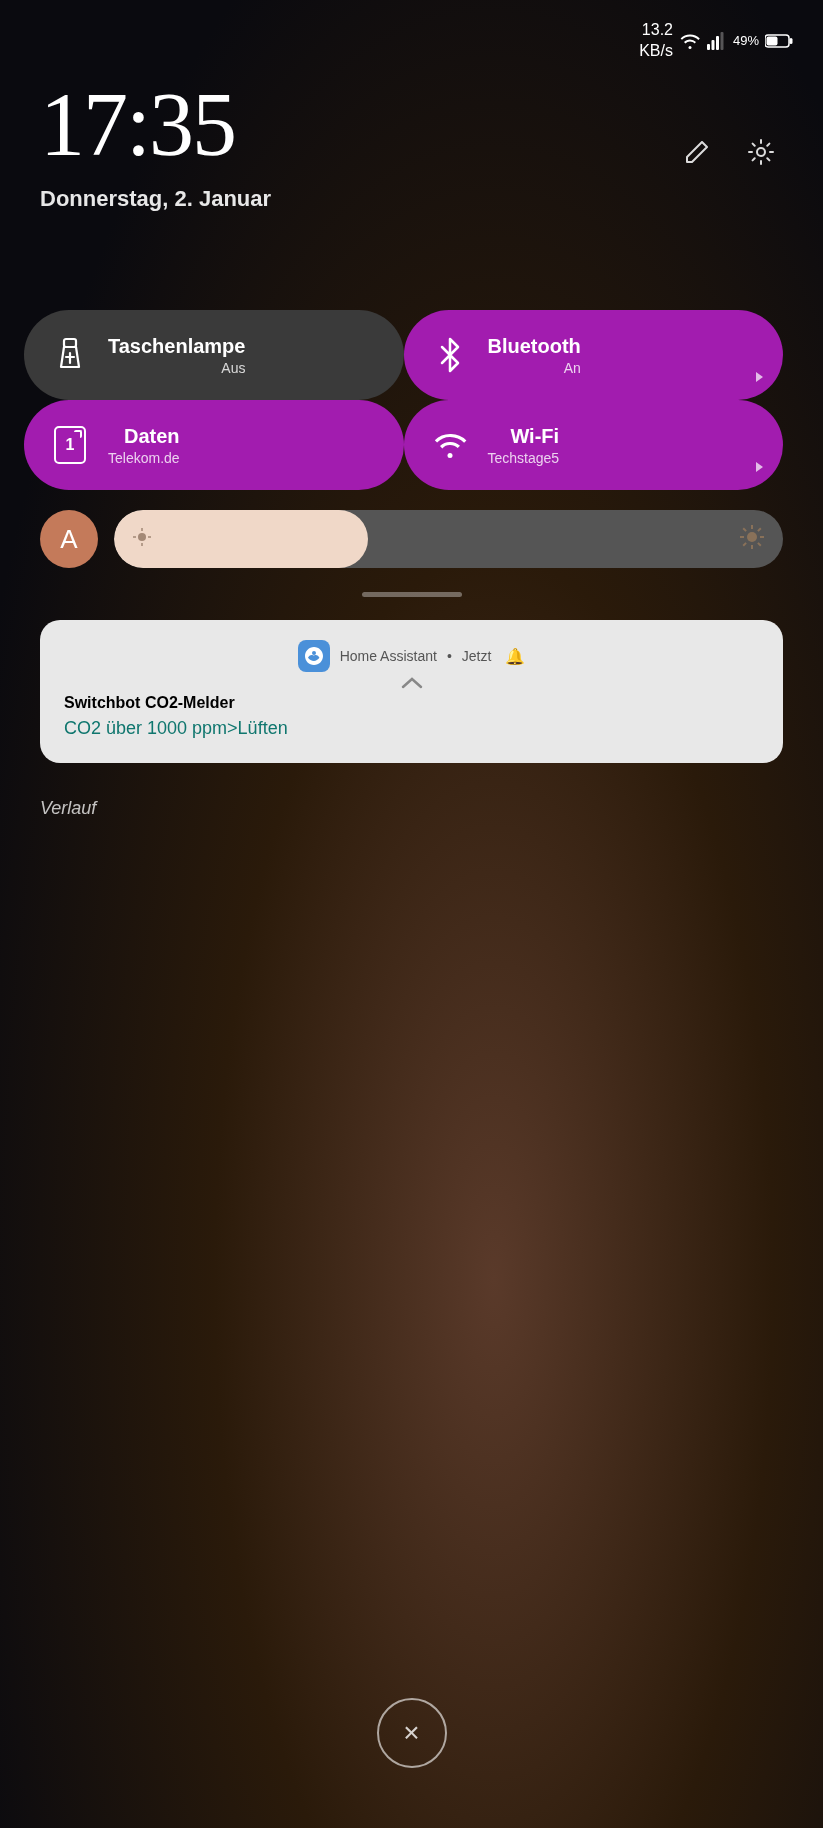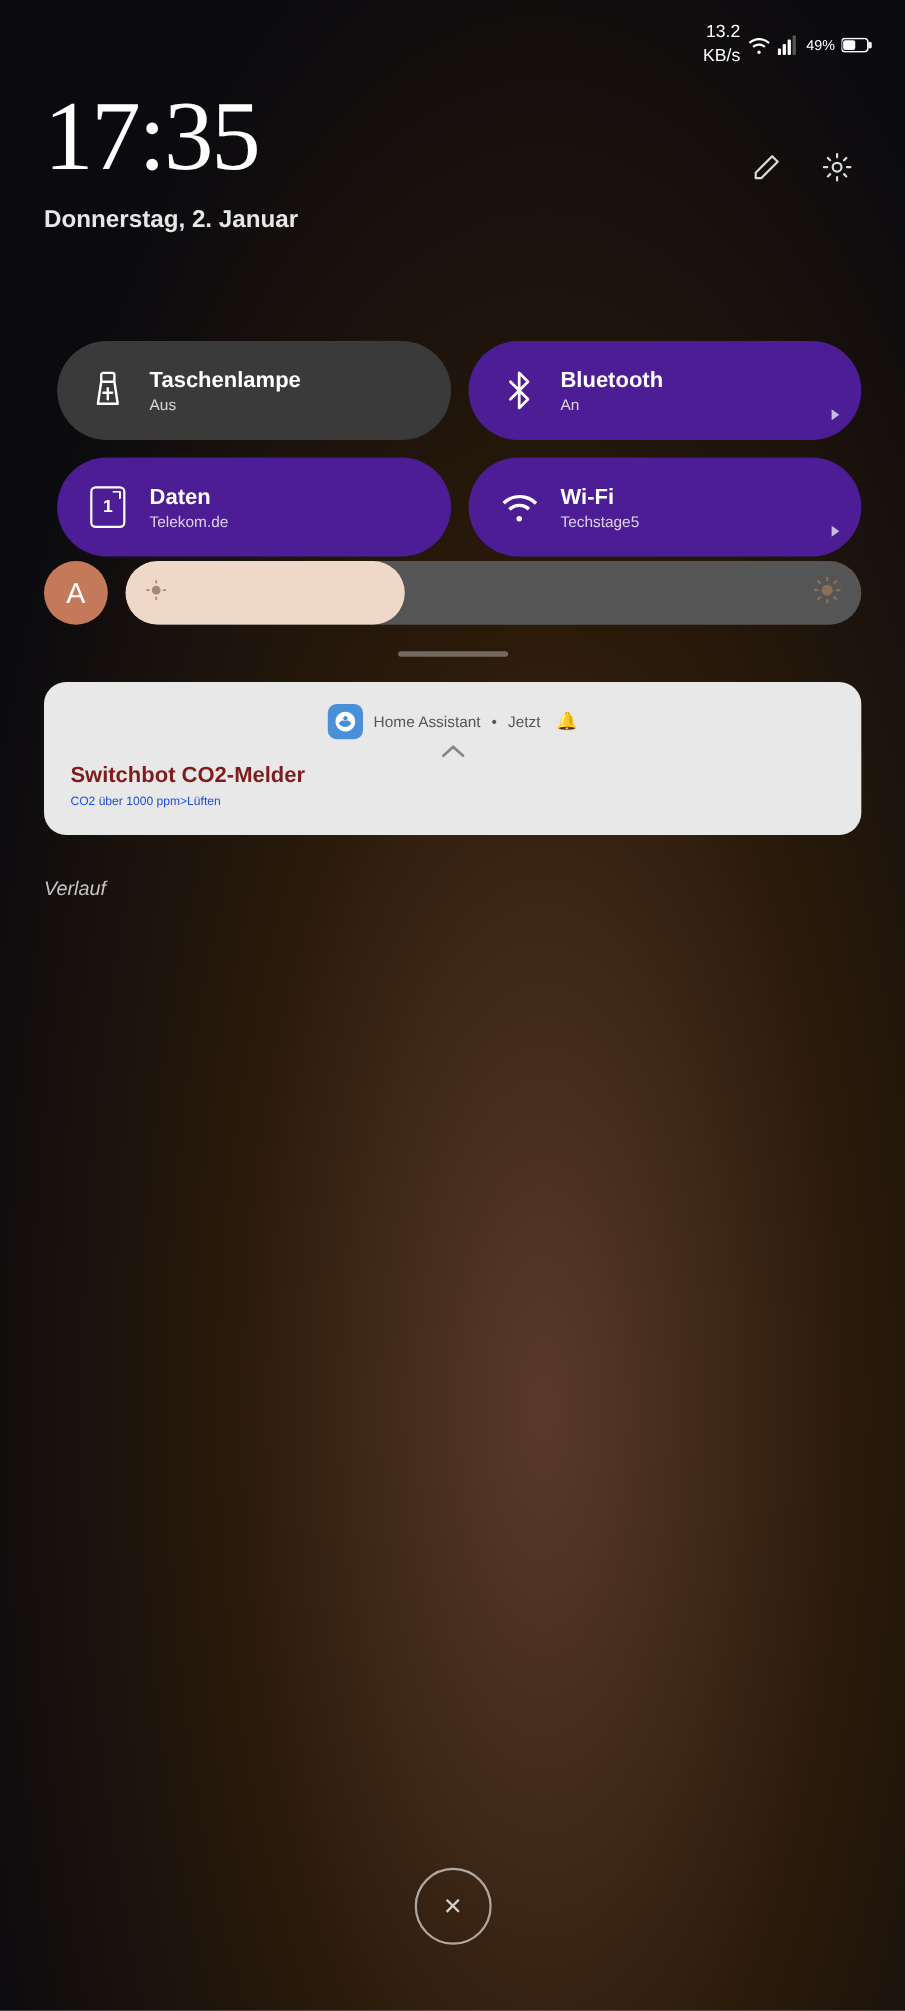--- a/index.html
+++ b/index.html
@@ -80,44 +80,45 @@
       display: flex;
       align-items: center;
       justify-content: center;
       cursor: pointer;
       opacity: 0.85;
     }
 
     .quick-tiles {
       position: absolute;
       top: 310px;
-      left: 52px;
+      left: 24px;
       right: 40px;
       display: grid;
       grid-template-columns: 1fr 1fr;
-      gap: 16px;
+      gap: 0;
+      text-align: right;
     }
 
     .tile {
       height: 90px;
       border-radius: 45px;
       display: flex;
       align-items: center;
       padding: 0 24px;
       gap: 16px;
       position: relative;
       cursor: pointer;
     }
 
     .tile-dark {
       background-color: #3a3a3a;
     }
 
     .tile-active {
-      background-color: #4c1d95;
+      background-color: #a21caf;
     }
 
     .tile-icon {
       width: 44px;
       height: 44px;
       display: flex;
       align-items: center;
       justify-content: center;
       flex-shrink: 0;
     }
@@ -275,29 +276,29 @@
     }
 
     .notif-expand {
       font-size: 22px;
       color: #555;
       cursor: pointer;
       line-height: 1;
     }
 
     .notif-title {
-      font-size: 20px;
+      font-size: 16px;
       font-weight: 700;
-      color: #7f1d1d;
+      color: #000000;
       margin-bottom: 6px;
     }
 
     .notif-body {
-      font-size: 11px;
-      color: #1d4ed8;
+      font-size: 18px;
+      color: #0f766e;
     }
 
     .verlauf-text {
       position: absolute;
       top: 798px;
       left: 40px;
       font-size: 18px;
       color: rgba(255,255,255,0.75);
       cursor: pointer;
       font-style: italic;

